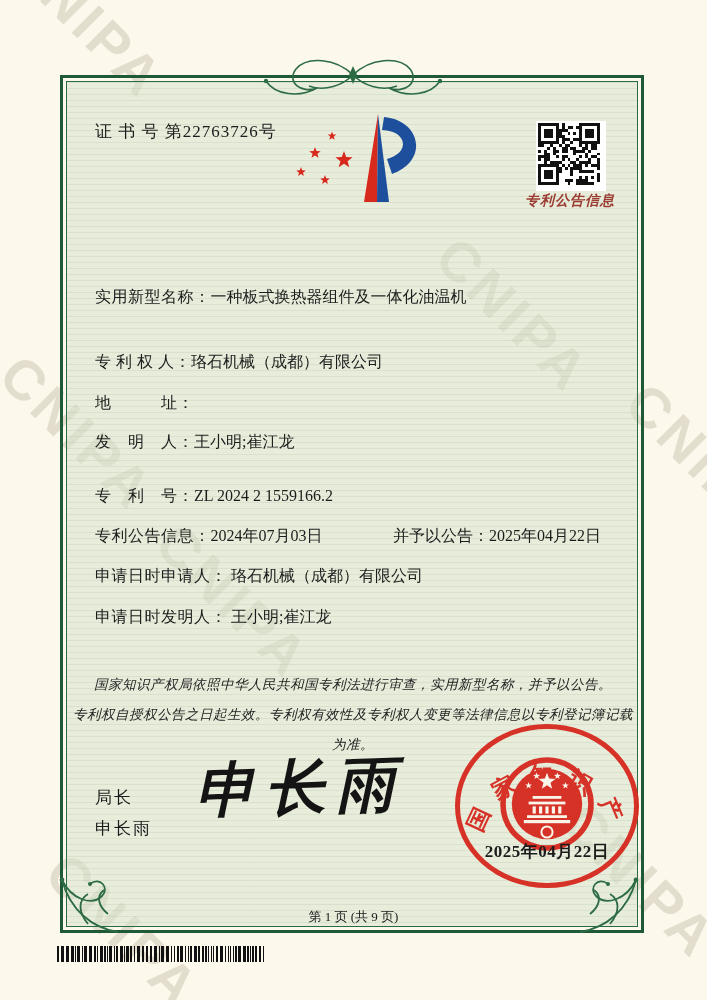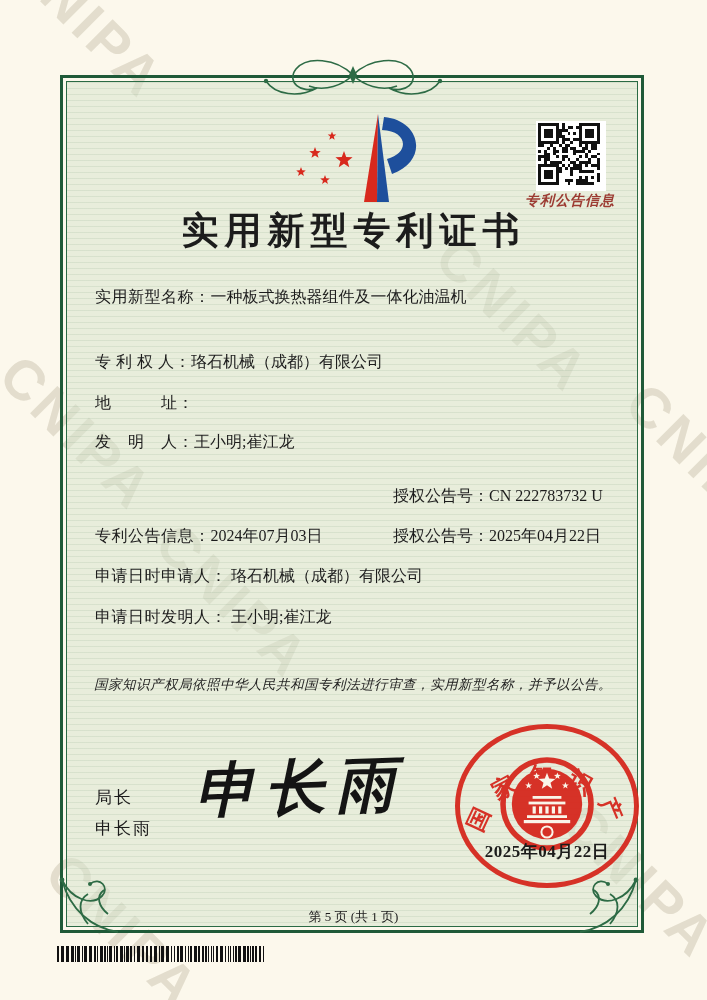--- a/index.html
+++ b/index.html
@@ -136,20 +136,21 @@
       <path d="M14,18 C24,38 44,44 54,34 C62,26 52,14 42,22"></path>
       <path d="M40,62 C30,50 30,38 40,32"></path>
       <path d="M60,52 C50,44 48,34 56,28"></path>
     </g>
     <g fill="#2d6b45">
       <circle cx="14" cy="18" r="2.4"></circle>
         <circle cx="42" cy="22" r="2"></circle>
     </g>
   </svg>
 
+  <div class="cert-no">证 书 号 第22763726号</div>
 
   <svg class="logo" id="logo" width="136" height="98" viewBox="0 0 136 98">
     <polygon points="91,6 77,94 90,94" fill="#d8291d"></polygon>
     <polygon points="91,6 90,94 102,94" fill="#1e4f9c"></polygon>
     <path d="M97,9 C133,12 143,52 105,66 L100,51 C123,45 121,23 95,22 Z" fill="#1e4f9c"></path>
   <polygon points="14.00,59.00 15.23,62.30 18.76,62.45 16.00,64.65 16.94,68.05 14.00,66.10 11.06,68.05 12.00,64.65 9.24,62.45 12.77,62.30" fill="#d8291d"></polygon>
       <polygon points="28.00,39.00 29.48,42.96 33.71,43.15 30.40,45.78 31.53,49.85 28.00,47.52 24.47,49.85 25.60,45.78 22.29,43.15 26.52,42.96" fill="#d8291d"></polygon>
       <polygon points="45.00,23.50 46.11,26.47 49.28,26.61 46.80,28.58 47.65,31.64 45.00,29.89 42.35,31.64 43.20,28.58 40.72,26.61 43.89,26.47" fill="#d8291d"></polygon>
       <polygon points="57.00,43.00 59.22,48.94 65.56,49.22 60.59,53.17 62.29,59.28 57.00,55.78 51.71,59.28 53.41,53.17 48.44,49.22 54.78,48.94" fill="#d8291d"></polygon>
       <polygon points="38.00,67.00 39.23,70.30 42.76,70.45 40.00,72.65 40.94,76.05 38.00,74.10 35.06,76.05 36.00,72.65 33.24,70.45 36.77,70.30" fill="#d8291d"></polygon>
@@ -296,52 +297,52 @@
         <rect x="14" y="0" width="7" height="7" fill="#111"></rect>
         <rect x="15" y="1" width="5" height="5" fill="#fff"></rect>
         <rect x="16" y="2" width="3" height="3" fill="#111"></rect>
         <rect x="0" y="14" width="7" height="7" fill="#111"></rect>
         <rect x="1" y="15" width="5" height="5" fill="#fff"></rect>
         <rect x="2" y="16" width="3" height="3" fill="#111"></rect>
       </svg>
   </div>
   <div class="qr-caption">专利公告信息</div>
 
-  <div class="title">实用新型专利证书</div>
 
   <div class="row" style="top:352px;">
     <span class="lbl">专 利 权 人：</span><span>珞石机械（成都）有限公司</span>
   </div>
   <div class="row" style="top:287px;">
     <span class="lbl">实用新型名称：</span><span>一种板式换热器组件及一体化油温机</span>
   </div>
   <div class="row" style="top:393px;">
     <span class="lbl">地　　　址：</span>
   </div>
   <div class="row" style="top:432px;">
     <span class="lbl">发　明　人：</span><span>王小明;崔江龙</span>
   </div>
-  <div class="col2" style="top:486px;">
-    <span class="lbl">授权公告号：</span><span>CN 222783732 U</span>
+  <div class="row" style="top:486px;">
+    <span class="lbl">专　利　号：</span><span>ZL 2024 2 1559166.2</span>
   </div>
   <div class="row" style="top:526px;">
     <span class="lbl">专利公告信息：</span><span>2024年07月03日</span>
   </div>
   <div class="col2" style="top:526px;">
-    <span class="lbl">授权公告号：</span><span>2025年04月22日</span>
+    <span class="lbl">并予以公告：</span><span>2025年04月22日</span>
   </div>
   <div class="row" style="top:566px;">
     <span class="lbl">申请日时申请人：</span>&nbsp;<span>珞石机械（成都）有限公司</span>
   </div>
   <div class="row" style="top:607px;">
     <span class="lbl">申请日时发明人：</span>&nbsp;<span>王小明;崔江龙</span>
   </div>
 
   <div class="decl">
     <div>国家知识产权局依照中华人民共和国专利法进行审查，实用新型名称，并予以公告。</div>
+    <div>专利权自授权公告之日起生效。专利权有效性及专利权人变更等法律信息以专利登记簿记载为准。</div>
   </div>
 
   <div class="seal">
     <div class="seal-ring"></div>
     <svg class="arc" width="184" height="164" viewBox="0 0 184 164">
       <path id="sealArc" d="M 29,112 A 63,53 0 1 1 155,112" fill="none"></path>
       <text font-size="23" font-weight="bold" fill="#d6281e" letter-spacing="13" font-family="'Liberation Serif','DejaVu Serif',serif">
         <textPath href="#sealArc" startOffset="2">国家知识产权局</textPath>
       </text>
     </svg>
@@ -368,16 +369,16 @@
       </svg>
     <div class="seal-date">2025年04月22日</div>
   </div>
 
   <div class="signer">
     <div>局长</div>
     <div>申长雨</div>
   </div>
   <div class="signature">申长雨</div>
 
-  <div class="page-no">第 5 页 (共 1 页)</div>
+  <div class="page-no">第 1 页 (共 9 页)</div>
   <div class="barcode" id="barcode"><i style="width: 2px;"></i><s style="width: 2px;"></s><i style="width: 3px;"></i><s style="width: 2px;"></s><i style="width: 3px;"></i><s style="width: 2px;"></s><i style="width: 3px;"></i><s style="width: 1px;"></s><i style="width: 1px;"></i><s style="width: 1px;"></s><i style="width: 3px;"></i><s style="width: 2px;"></s><i style="width: 1px;"></i><s style="width: 1px;"></s><i style="width: 3px;"></i><s style="width: 2px;"></s><i style="width: 3px;"></i><s style="width: 2px;"></s><i style="width: 2px;"></i><s style="width: 1px;"></s><i style="width: 1px;"></i><s style="width: 2px;"></s><i style="width: 3px;"></i><s style="width: 1px;"></s><i style="width: 2px;"></i><s style="width: 1px;"></s><i style="width: 1px;"></i><s style="width: 1px;"></s><i style="width: 3px;"></i><s style="width: 2px;"></s><i style="width: 1px;"></i><s style="width: 1px;"></s><i style="width: 2px;"></i><s style="width: 2px;"></s><i style="width: 3px;"></i><s style="width: 1px;"></s><i style="width: 1px;"></i><s style="width: 1px;"></s><i style="width: 3px;"></i><s style="width: 1px;"></s><i style="width: 2px;"></i><s style="width: 2px;"></s><i style="width: 1px;"></i><s style="width: 2px;"></s><i style="width: 3px;"></i><s style="width: 2px;"></s><i style="width: 2px;"></i><s style="width: 2px;"></s><i style="width: 2px;"></i><s style="width: 2px;"></s><i style="width: 2px;"></i><s style="width: 2px;"></s><i style="width: 3px;"></i><s style="width: 2px;"></s><i style="width: 1px;"></i><s style="width: 1px;"></s><i style="width: 3px;"></i><s style="width: 2px;"></s><i style="width: 3px;"></i><s style="width: 2px;"></s><i style="width: 1px;"></i><s style="width: 2px;"></s><i style="width: 1px;"></i><s style="width: 2px;"></s><i style="width: 2px;"></i><s style="width: 1px;"></s><i style="width: 3px;"></i><s style="width: 2px;"></s><i style="width: 1px;"></i><s style="width: 2px;"></s><i style="width: 1px;"></i><s style="width: 1px;"></s><i style="width: 2px;"></i><s style="width: 2px;"></s><i style="width: 3px;"></i><s style="width: 1px;"></s><i style="width: 2px;"></i><s style="width: 2px;"></s><i style="width: 2px;"></i><s style="width: 1px;"></s><i style="width: 2px;"></i><s style="width: 1px;"></s><i style="width: 1px;"></i><s style="width: 2px;"></s><i style="width: 1px;"></i><s style="width: 1px;"></s><i style="width: 1px;"></i><s style="width: 2px;"></s><i style="width: 2px;"></i><s style="width: 2px;"></s><i style="width: 3px;"></i><s style="width: 2px;"></s><i style="width: 1px;"></i><s style="width: 2px;"></s><i style="width: 1px;"></i><s style="width: 1px;"></s><i style="width: 1px;"></i><s style="width: 2px;"></s><i style="width: 1px;"></i><s style="width: 1px;"></s><i style="width: 2px;"></i><s style="width: 1px;"></s><i style="width: 3px;"></i><s style="width: 2px;"></s><i style="width: 3px;"></i><s style="width: 1px;"></s><i style="width: 2px;"></i><s style="width: 1px;"></s><i style="width: 1px;"></i><s style="width: 1px;"></s><i style="width: 2px;"></i><s style="width: 1px;"></s><i style="width: 2px;"></i><s style="width: 2px;"></s><i style="width: 2px;"></i><s style="width: 2px;"></s><i style="width: 1px;"></i><s style="width: 1px;"></s></div>
 
 </div>
 
 </body></html>

